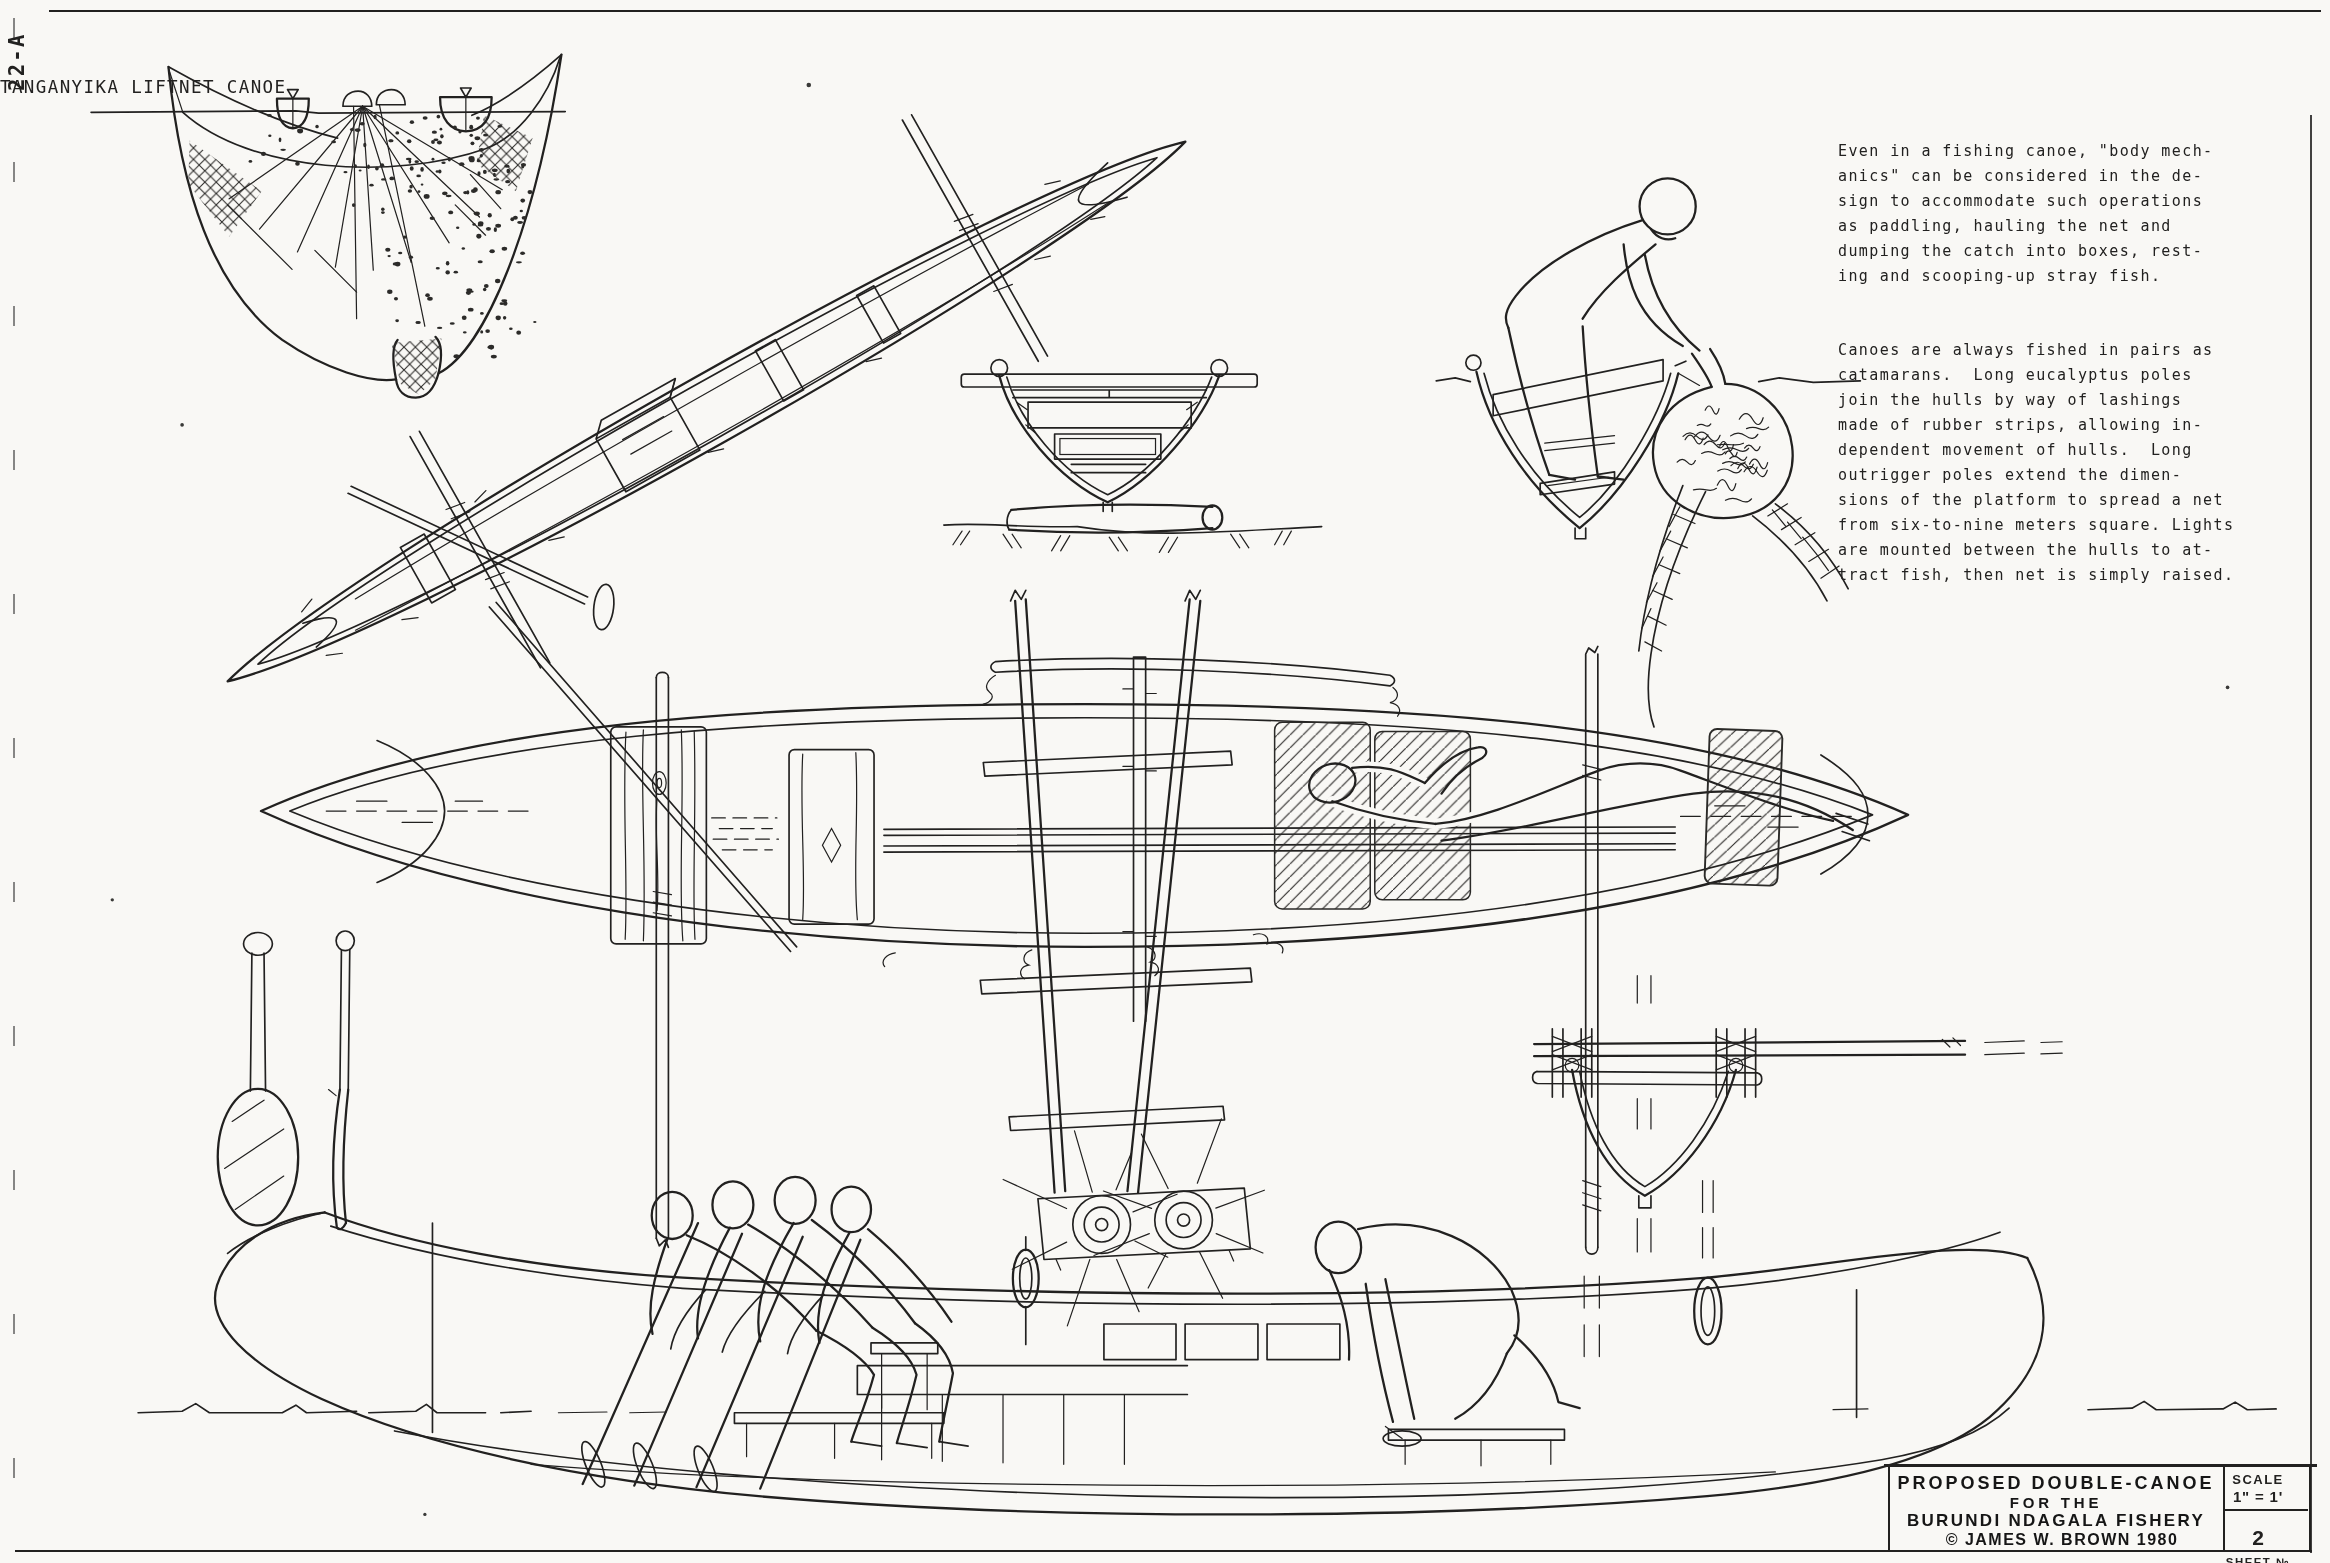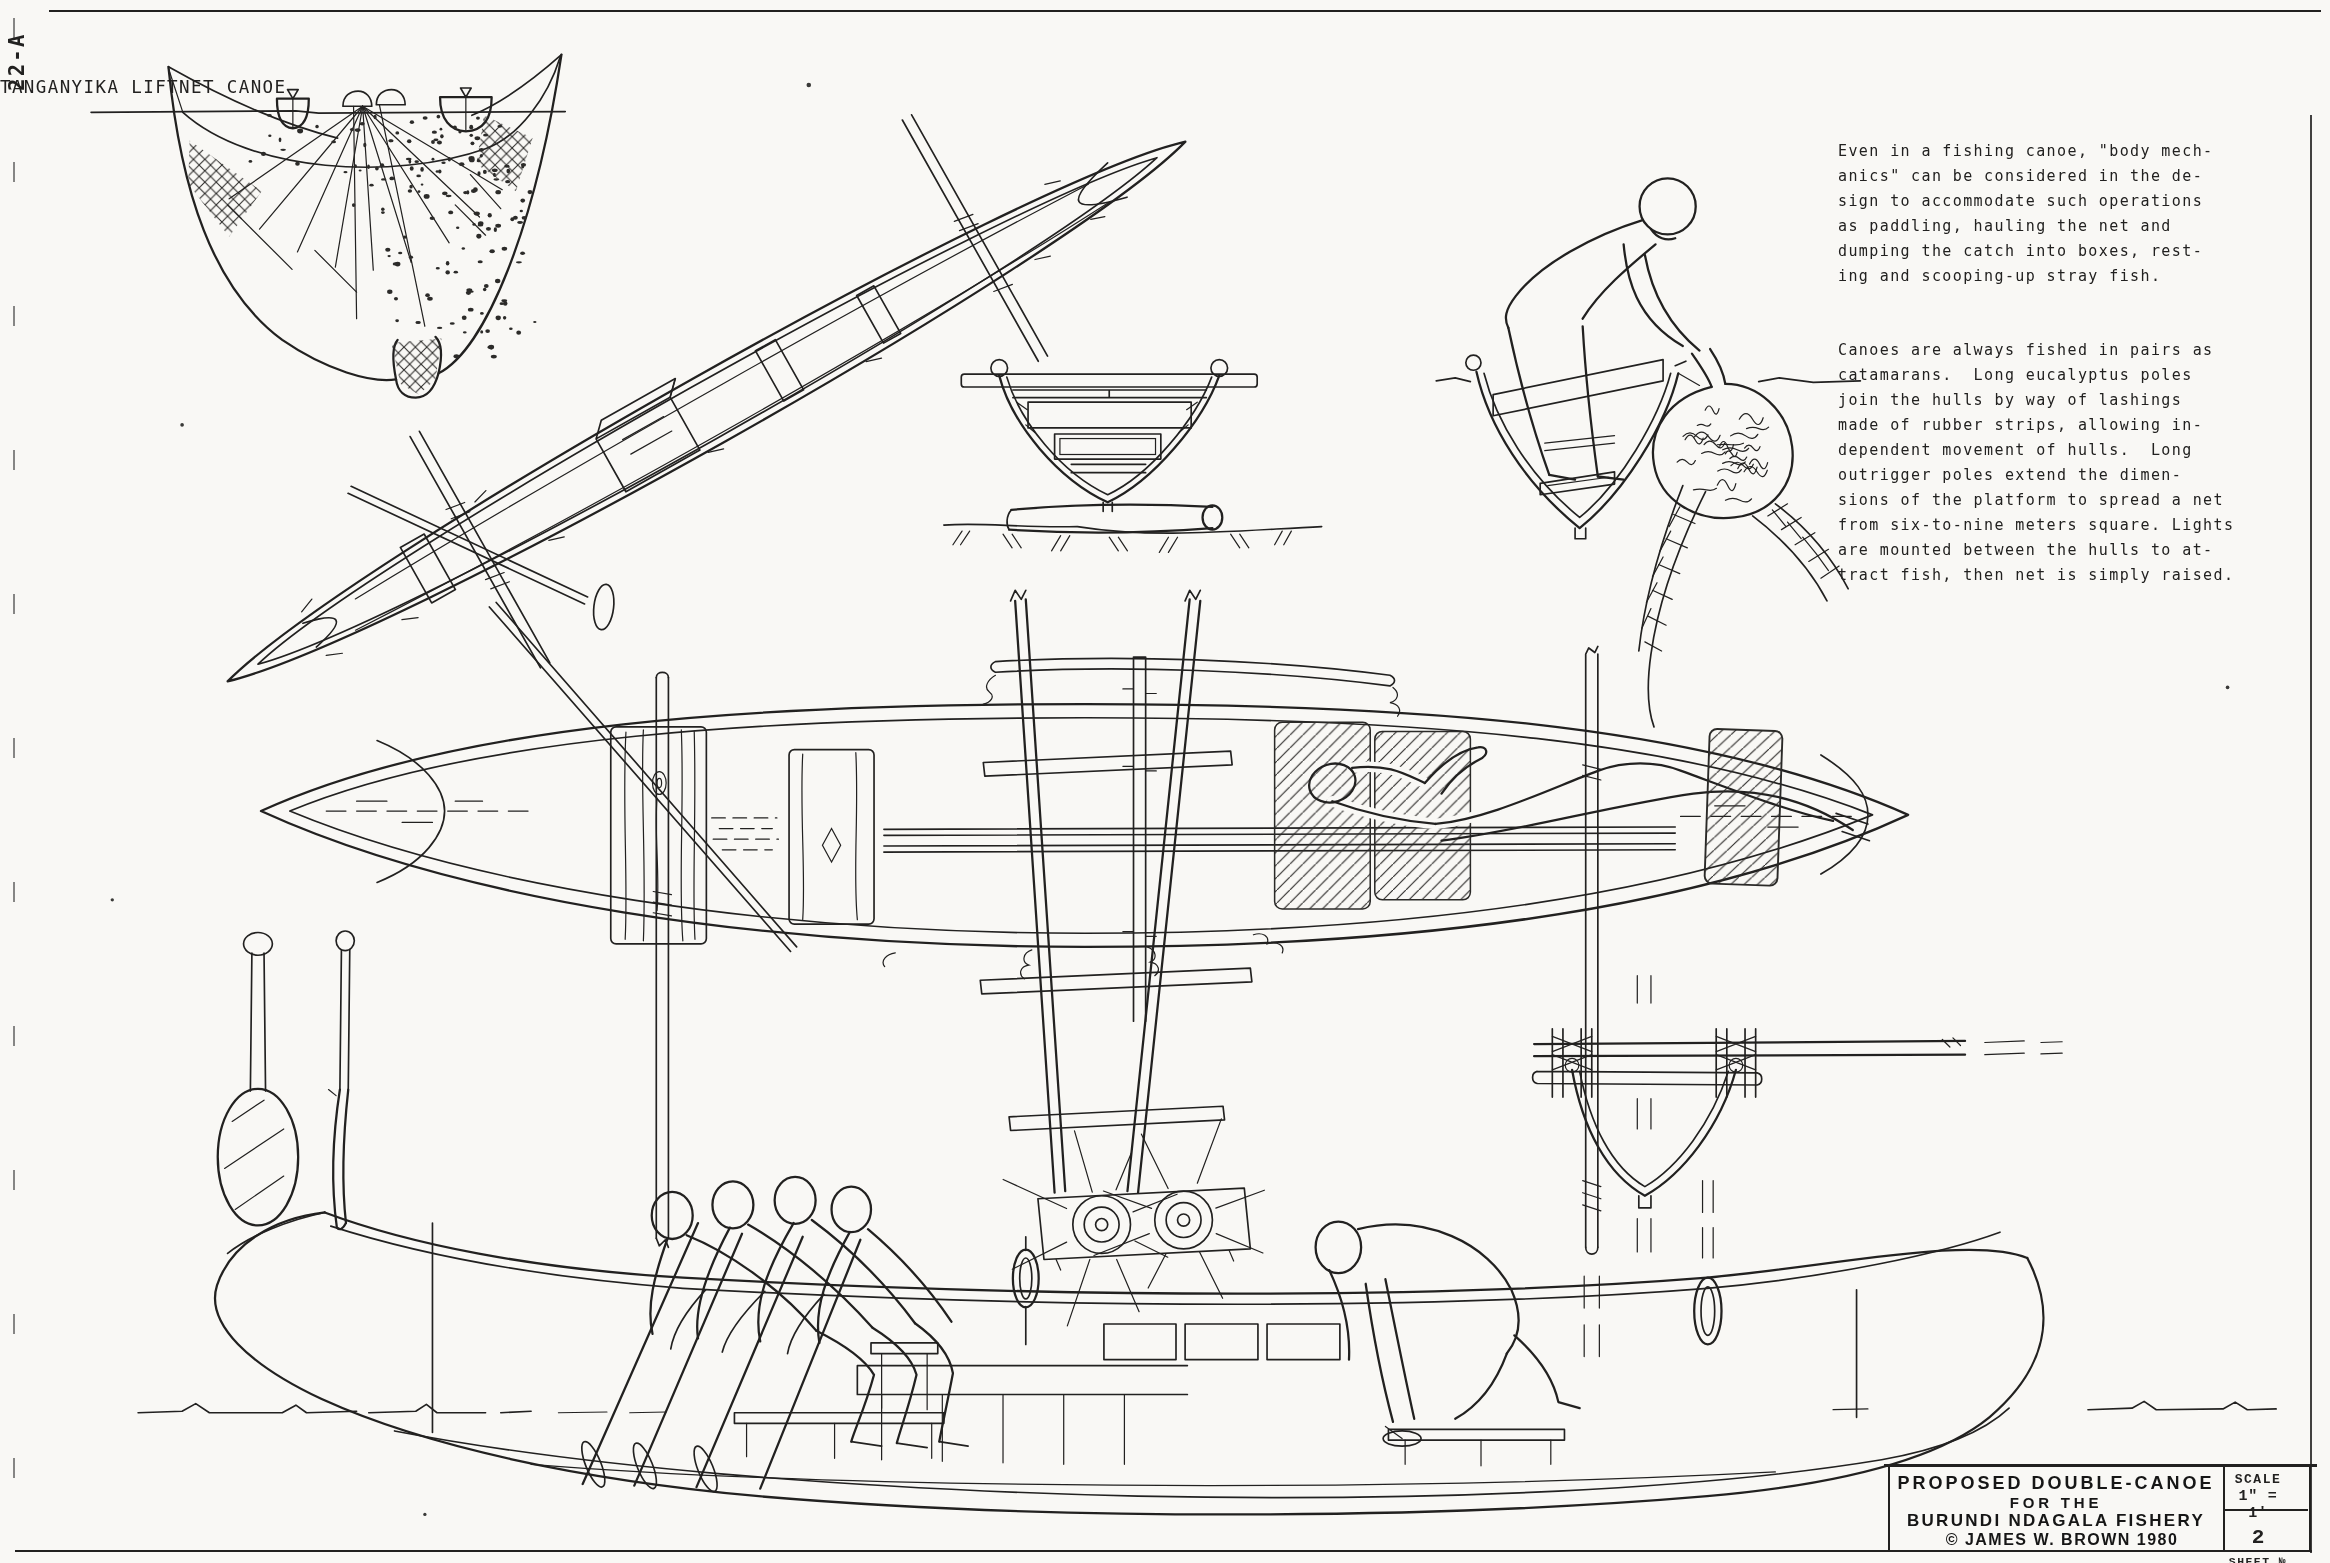--- a/index.html
+++ b/index.html
@@ -38,21 +38,21 @@
   .tblock .topline{position:absolute;left:-4.6px;top:-3px;width:433px;height:3px;background:var(--ink);}
   .tblock .leftline{position:absolute;left:-1.5px;top:0;width:2.3px;height:85px;background:var(--ink);}
   .tblock .divline{position:absolute;left:334px;top:0;width:2.3px;height:85px;background:var(--ink);}
   .tblock .rightline{position:absolute;left:420px;top:0;width:2.3px;height:85px;background:var(--ink);}
   .tb-main{position:absolute;left:0;top:0;width:334px;height:85px;}
   .tb-line{position:absolute;width:100%;text-align:center;font-weight:bold;color:#161616;}
   .tb-1{top:6px;font-size:18px;letter-spacing:3px;}
   .tb-2{top:27px;font-size:15px;letter-spacing:3.8px;}
   .tb-3{top:44px;font-size:17px;letter-spacing:2.3px;text-align:center;}
   .tb-4{top:64px;font-size:16px;letter-spacing:1.5px;text-align:center;left:6px;}
-  .tb-scale{position:absolute;left:336px;top:0;width:66px;height:85px;font-family:Liberation Mono, monospace;}
+  .tb-scale{position:absolute;left:336px;top:0;width:66px;height:85px;}
   .tb-scale .hline{position:absolute;left:0;top:42px;width:83px;height:2.3px;background:var(--ink);}
   .sc-label{position:absolute;top:4.6px;width:100%;text-align:center;font-size:13px;font-weight:bold;letter-spacing:1.5px;}
   .sc-value{position:absolute;top:20.5px;width:100%;text-align:center;font-size:15px;font-weight:bold;letter-spacing:0.8px;}
   .sh-label{position:absolute;top:46px;width:100%;text-align:center;font-size:11.4px;font-weight:bold;letter-spacing:1.5px;margin-top:43px;}
   .sh-value{position:absolute;top:59px;width:100%;text-align:center;font-size:21px;font-weight:bold;}
   svg{position:absolute;left:0;top:0;}
   .ln{fill:none;stroke:var(--ink);stroke-width:3;stroke-linecap:round;stroke-linejoin:round;}
   .ln2{fill:none;stroke:var(--ink);stroke-width:2.2;stroke-linecap:round;stroke-linejoin:round;}
   .fine{fill:none;stroke:var(--ink);stroke-width:1.6;stroke-linecap:round;}
   .erase{fill:none;stroke:var(--paper);stroke-width:14;stroke-linecap:round;stroke-linejoin:round;}

